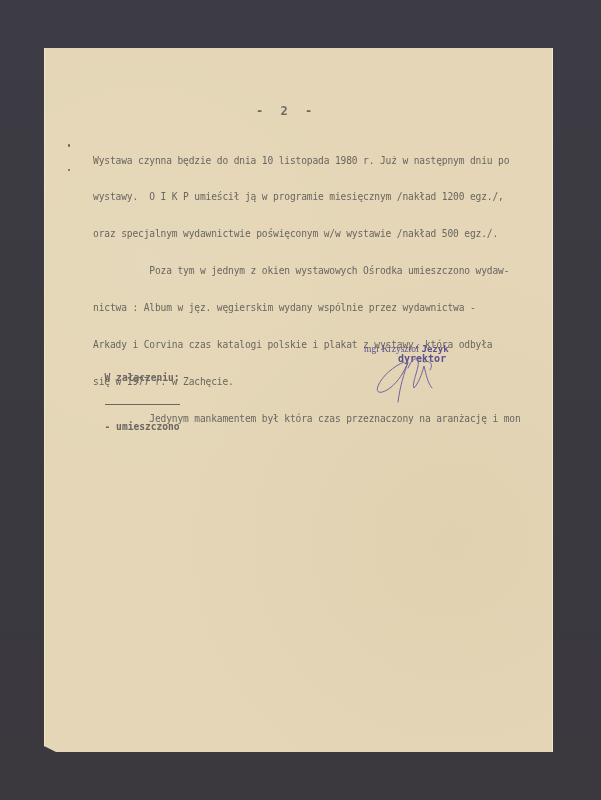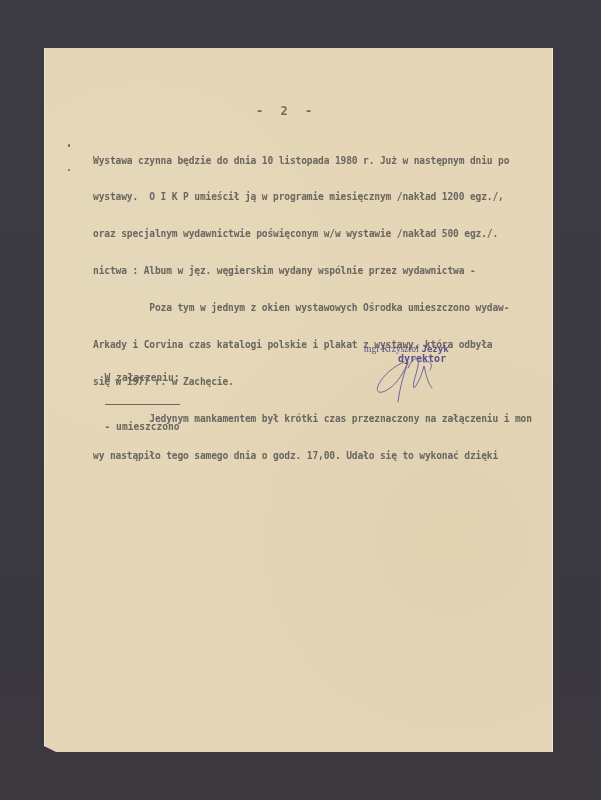--- a/index.html
+++ b/index.html
@@ -43,21 +43,21 @@
       font-weight: bold;
     }
     .body-text {
       position: absolute;
       left: 93px;
       top: 130px;
       width: 470px;
       font-size: 9.6px;
       line-height: 12.3px;
       color: #6a6660;
-      font-weight: bold;
+      font-weight: normal;
       white-space: pre;
       letter-spacing: -0.15px;
     }
     .body-text .line {
       display: block;
       height: 12.3px;
     }
     .attachments {
       position: absolute;
       left: 93px;
@@ -122,26 +122,25 @@
 
 <div class="stray-mark" style="left:68px; top:144px;"></div>
 <div class="stray-mark" style="left:68px; top:169px; height:2px;"></div>
 
 <div class="page-number">- 2 -</div>
 
 <div class="body-text">
   <span class="line">Wystawa czynna będzie do dnia 10 listopada 1980 r. Już w następnym dniu po</span>
   <span class="line">wystawy.  O I K P umieścił ją w programie miesięcznym /nakład 1200 egz./,</span>
   <span class="line">oraz specjalnym wydawnictwie poświęconym w/w wystawie /nakład 500 egz./.</span>
+  <span class="line">          Poza tym w jednym z okien wystawowych Ośrodka umieszczono wydaw-</span>
   <span class="line">nictwa : Album w jęz. węgierskim wydany wspólnie przez wydawnictwa -</span>
-  <span class="line">          Poza tym w jednym z okien wystawowych Ośrodka umieszczono wydaw-</span>
   <span class="line">Arkady i Corvina czas katalogi polskie i plakat z wystawy, która odbyła</span>
   <span class="line">się w 1977 r. w Zachęcie.</span>
-  <span class="line">          Jedynym mankamentem był krótki czas przeznaczony na załączeniu i mon</span>
-  <span class="line">wy nastąpiło tego samego dnia o godz. 17,00. Udało się to wykonać dzięki</span>
+  <span class="line">          Jedynym mankamentem był która czas przeznaczony na aranżację i mon</span>
 </div>
 
 <div class="attachments">
   <span class="heading">W załączeniu:</span><br>
   <span>- umieszczono</span>
 </div>
 
 <div class="signature-block">
   <div class="signature-name">
     <span>mgr Krzysztof </span><span class="surname">Jeżyk</span>

